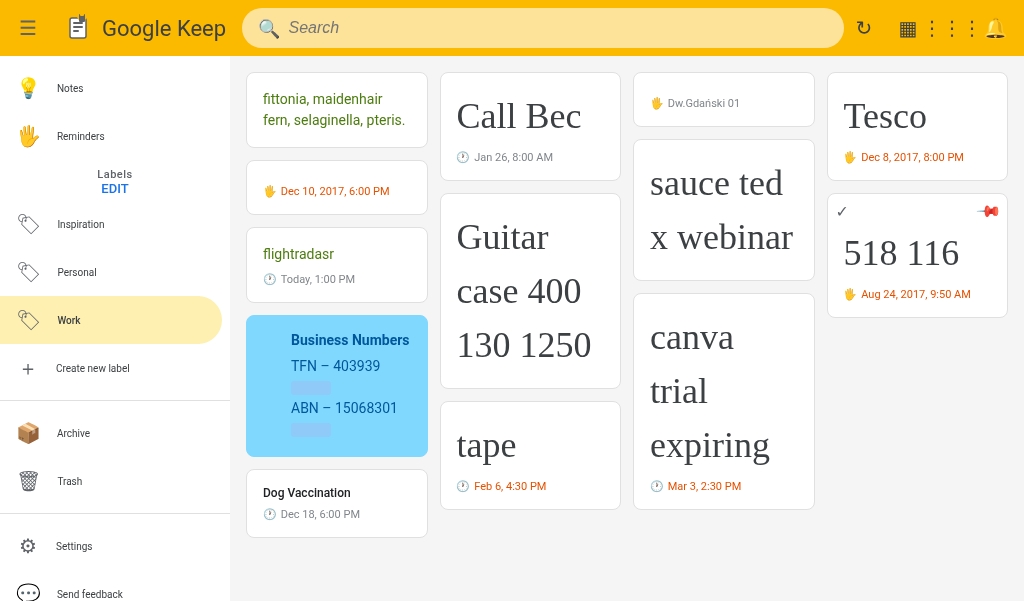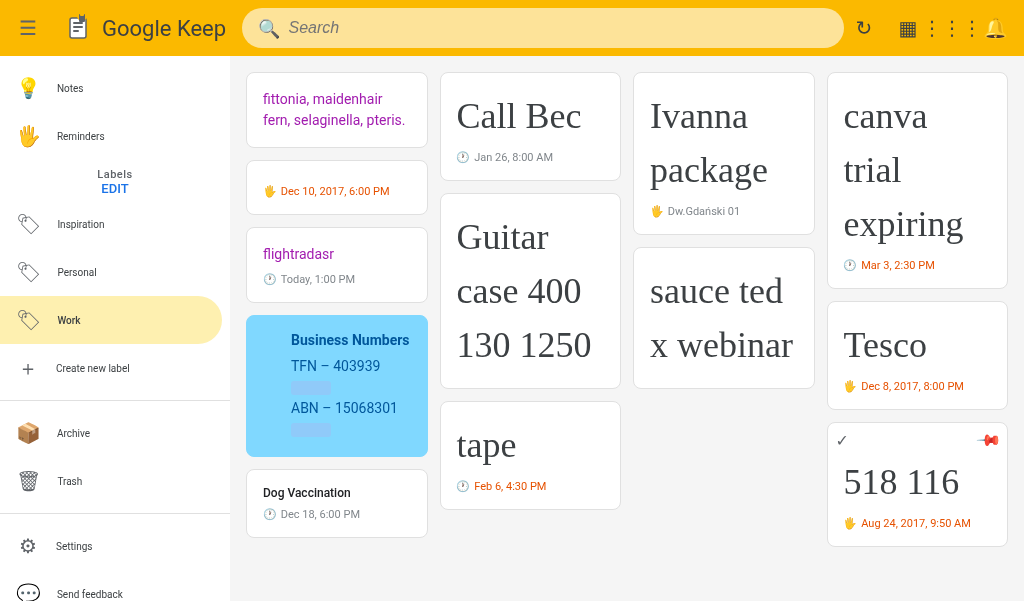--- a/index.html
+++ b/index.html
@@ -87,21 +87,21 @@
     .note-card {
       background: #fff;
       border: 1px solid #e0e0e0;
       border-radius: 8px;
       padding: 16px;
       margin-bottom: 12px;
       break-inside: avoid;
       cursor: pointer;
     }
     .note-title { font-size: 12px; font-weight: 500; color: #202124; margin-bottom: 8px; }
-    .note-body { font-size: 14px; color: #a21caf; line-height: 1.5; }
+    .note-body { font-size: 14px; color: #4d7c0f; line-height: 1.5; }
     .note-body.large { font-size: 36px; font-weight: 400; color: #3c4043; font-family: 'Georgia', serif; }
     .note-body.xlarge { font-size: 36px; font-weight: 300; color: #3c4043; font-family: 'Georgia', serif; }
     .note-time { display: flex; align-items: center; gap: 4px; font-size: 11px; color: #80868b; margin-top: 8px; }
     .note-reminder { display: flex; align-items: center; gap: 4px; font-size: 11px; color: #e65100; margin-top: 8px; }
     .note-card.blue { background: #80d8ff; border-color: #80d8ff; padding-left: 44px; }
     .note-card.blue .note-title { color: #01579b; font-weight: 700; font-size: 14px; }
     .note-card.blue .note-body { color: #01579b; }
     .blurred-text { display: inline-block; background: #90caf9; border-radius: 3px; color: transparent; width: 40px; height: 14px; vertical-align: middle; }
     .note-pinned { position: relative; }
     .pin-icon { position: absolute; top: 8px; right: 8px; font-size: 16px; color: #5f6368; transform: rotate(45deg); }
@@ -252,21 +252,20 @@
 
       <div class="note-card">
         <div class="note-body large">tape</div>
         <div class="note-reminder">
           <span>🕐</span>
           <span>Feb 6, 4:30 PM</span>
         </div>
       </div>
 
       <div class="note-card">
-        <div class="note-body large">Ivanna package</div>
         <div class="note-time">
           <span>🖐</span>
           <span>Dw.Gdański 01</span>
         </div>
       </div>
 
       <div class="note-card">
         <div class="note-body large">sauce ted x webinar</div>
       </div>
 

